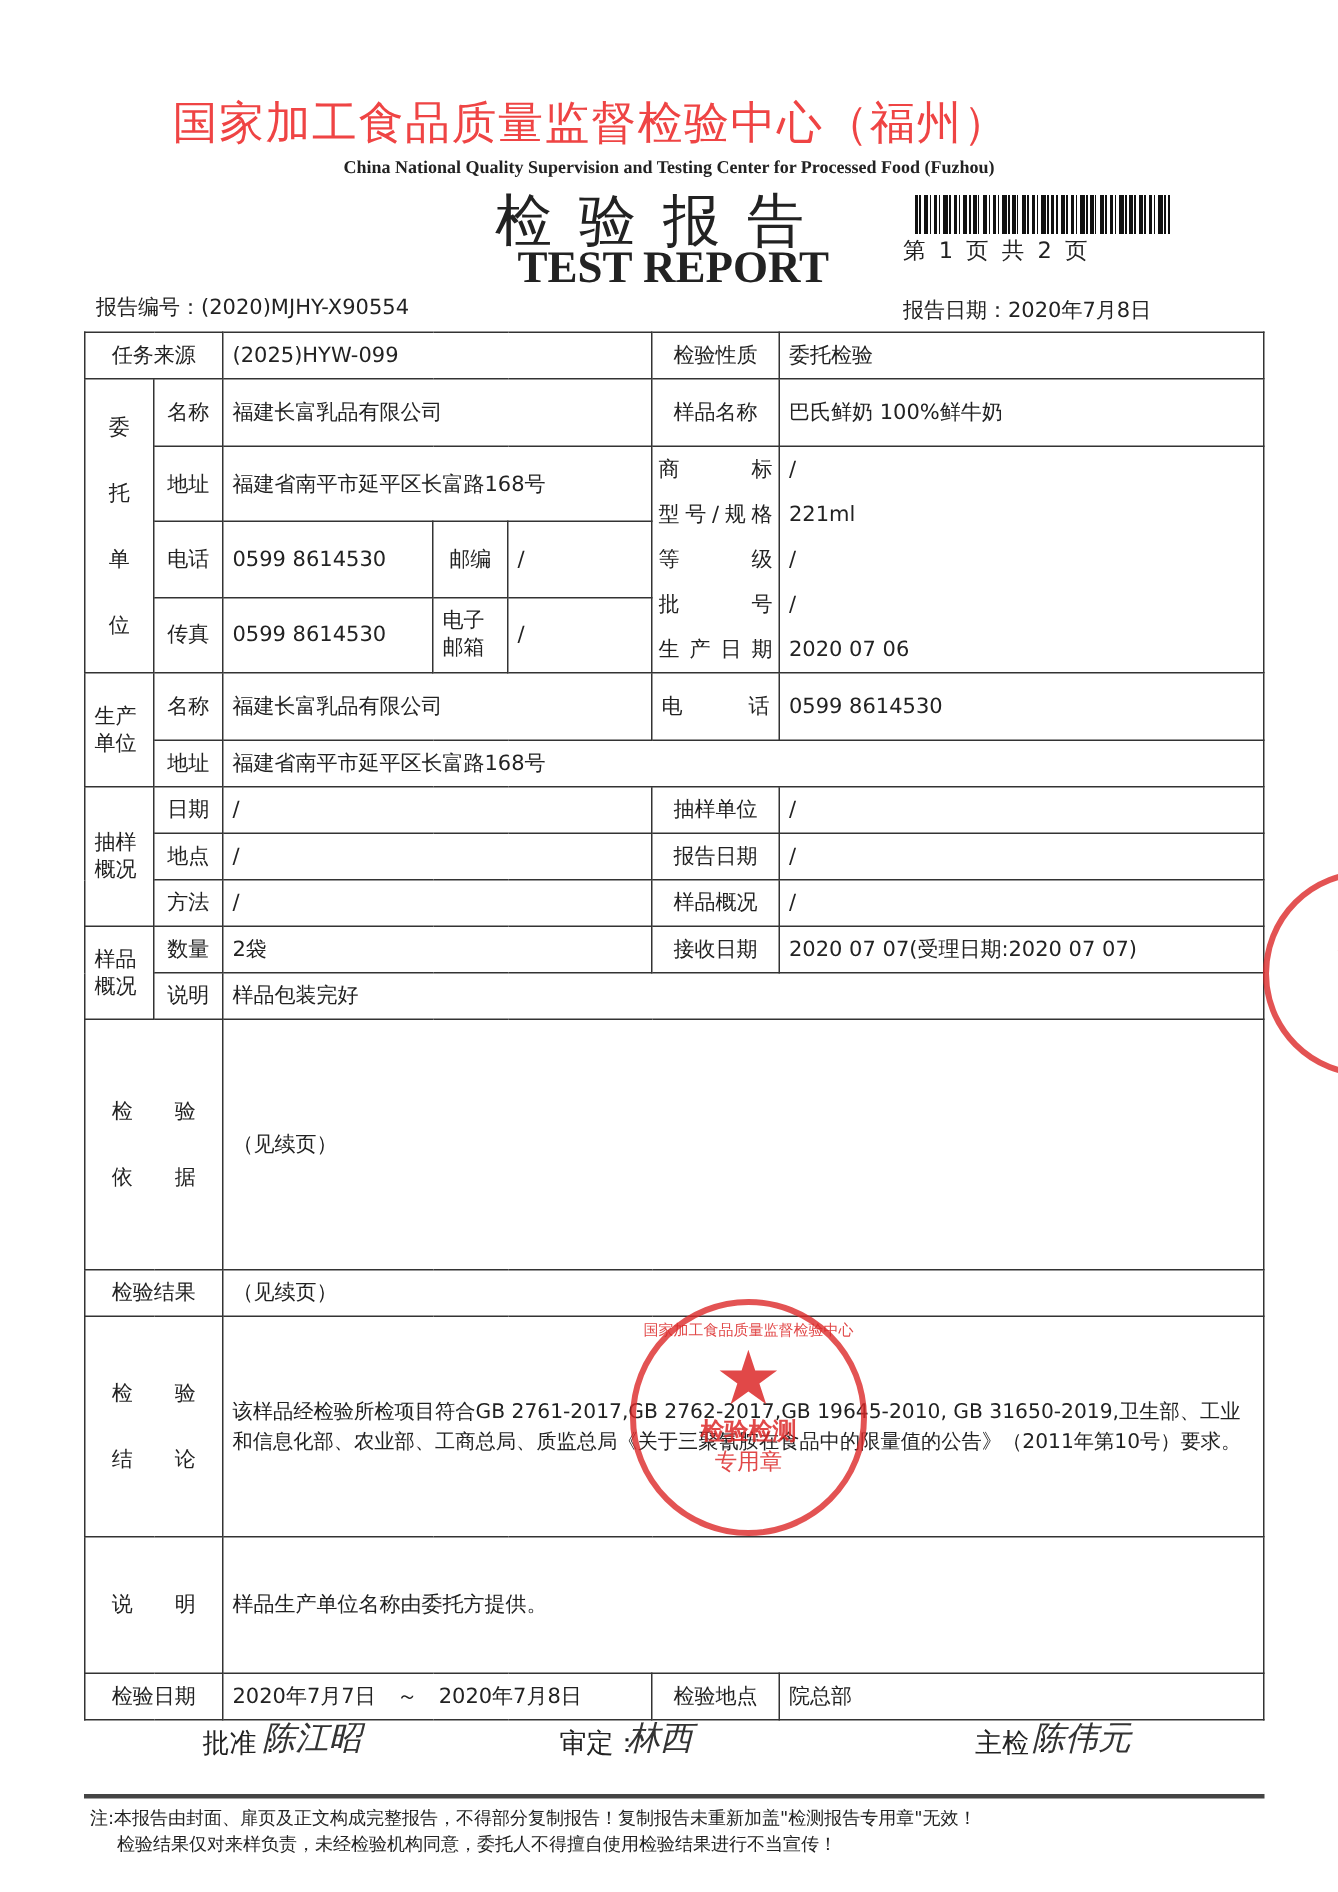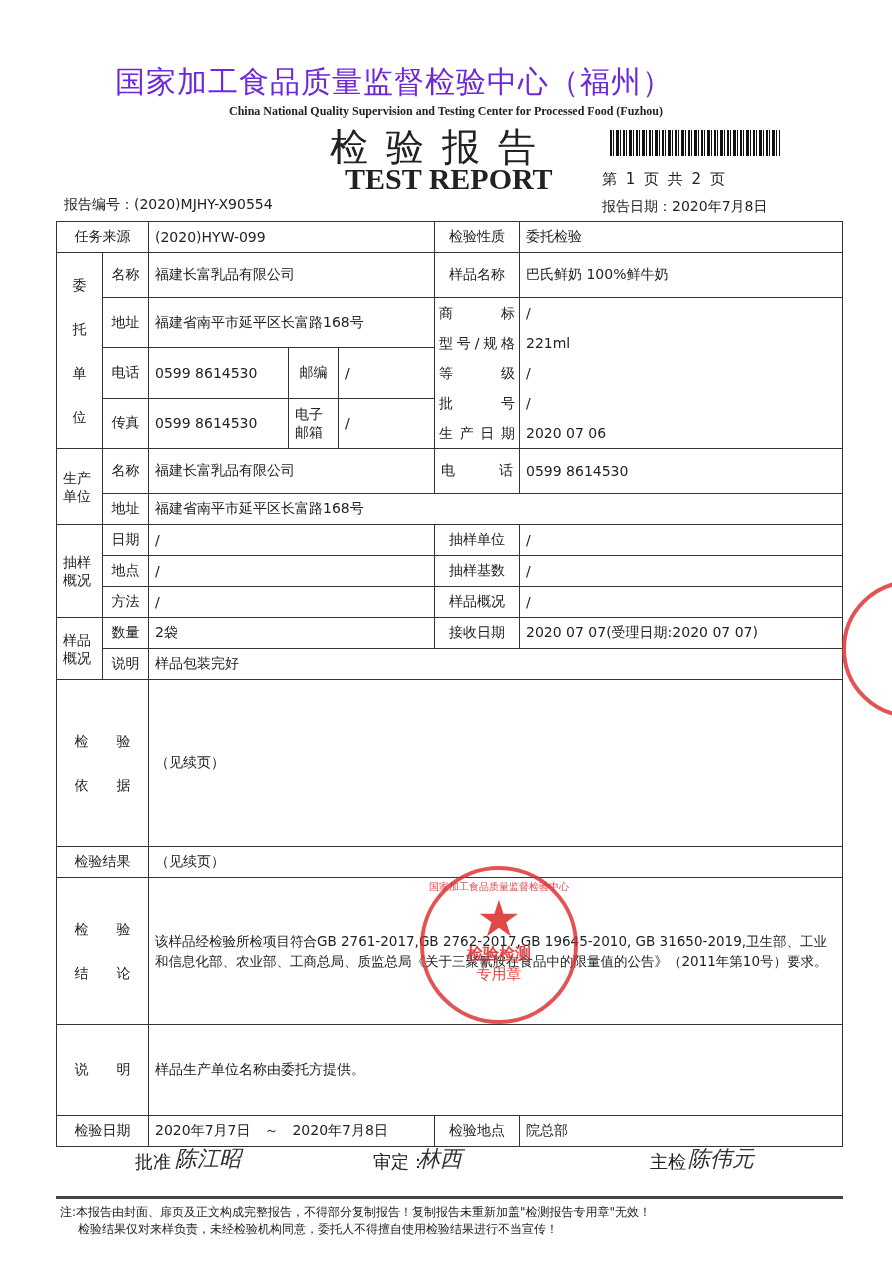--- a/index.html
+++ b/index.html
@@ -1,25 +1,25 @@
 <!DOCTYPE html>
 <html><head>
 <meta charset="utf-8">
 <style>
   html, body { margin:0; padding:0; background:#fff; }
   body { width:892px; height:1261px; position:relative; overflow:hidden;
          font-family:"DejaVu Sans", sans-serif; color:#222; }
   .abs { position:absolute; }
-  .title-cn { left:0; width:788px; top:62px; text-align:center; font-size:30px; letter-spacing:1px; font-family:"DejaVu Serif", serif; color:#6d28d9; }
+  .title-cn { left:0; width:788px; top:62px; text-align:center; font-size:30px; letter-spacing:1px; font-family:"DejaVu Serif", serif; color:#ef4444; }
   .title-en { left:0; width:892px; top:104px; text-align:center; font-size:12px; font-weight:bold; font-family:"Liberation Serif", serif; }
   .report-cn { left:330px; top:122px; font-size:38px; letter-spacing:18px; font-family:"DejaVu Serif", serif; }
   .report-en { left:345px; top:162px; font-size:30px; font-weight:bold; font-family:"Liberation Serif", serif; }
   .barcode { left:610px; top:130px; width:170px; height:26px;
     background:repeating-linear-gradient(90deg,#111 0 2px,#fff 2px 3px,#111 3px 4px,#fff 4px 6px,#111 6px 9px,#fff 9px 10px,#111 10px 11px,#fff 11px 13px); }
-  .page-no { left:602px; top:170px; font-size:15px; letter-spacing:2px; }
+  .page-no { left:602px; top:158px; font-size:15px; letter-spacing:2px; }
   .report-no { left:64px; top:196px; font-size:14px; }
   .report-date { left:602px; top:198px; font-size:14px; }
 
   table.main { position:absolute; left:56px; top:221px; width:787px; border-collapse:collapse; font-size:14px;padding-left:24px; }
   table.main td { border:1.5px solid #333; padding:0 6px; height:30px; vertical-align:middle; }
   .lbl { text-align:center; white-space:nowrap; }
   .spread { text-align:justify; text-align-last:justify; }
   .vert { text-align:center; line-height:44px; }
   .two { line-height:18px; text-align:left; font-size:14px; }
   .stack div { height:30px; line-height:30px; }
@@ -48,21 +48,21 @@
       <col style="width:46px">
       <col style="width:140px">
       <col style="width:50px">
       <col style="width:96px">
       <col style="width:85px">
       <col>
   </colgroup>
   <tbody>
       <tr>
     <td colspan="2" class="lbl">任务来源</td>
-    <td colspan="3">(2020)HYW-099</td>
+    <td colspan="3">(2025)HYW-099</td>
     <td class="lbl">检验性质</td>
     <td>委托检验</td>
   </tr>
   <tr>
     <td rowspan="4" class="vert">
       <div>委</div>
       <div>托</div>
       <div>单</div>
       <div>位</div>
     </td>
@@ -115,21 +115,21 @@
   <tr>
     <td rowspan="3" class="two">抽样概况</td>
     <td class="lbl">日期</td>
     <td colspan="3">/</td>
     <td class="lbl">抽样单位</td>
     <td>/</td>
   </tr>
   <tr>
     <td class="lbl">地点</td>
     <td colspan="3">/</td>
-    <td class="lbl">抽样基数</td>
+    <td class="lbl">报告日期</td>
     <td>/</td>
   </tr>
   <tr>
     <td class="lbl">方法</td>
     <td colspan="3">/</td>
     <td class="lbl">样品概况</td>
     <td>/</td>
   </tr>
   <tr>
     <td rowspan="2" class="two">样品概况</td>

